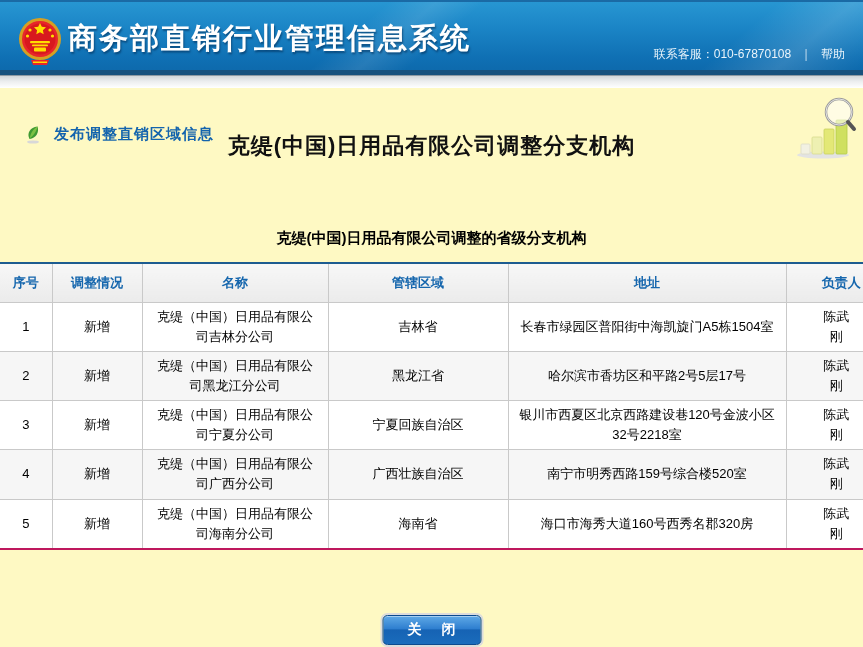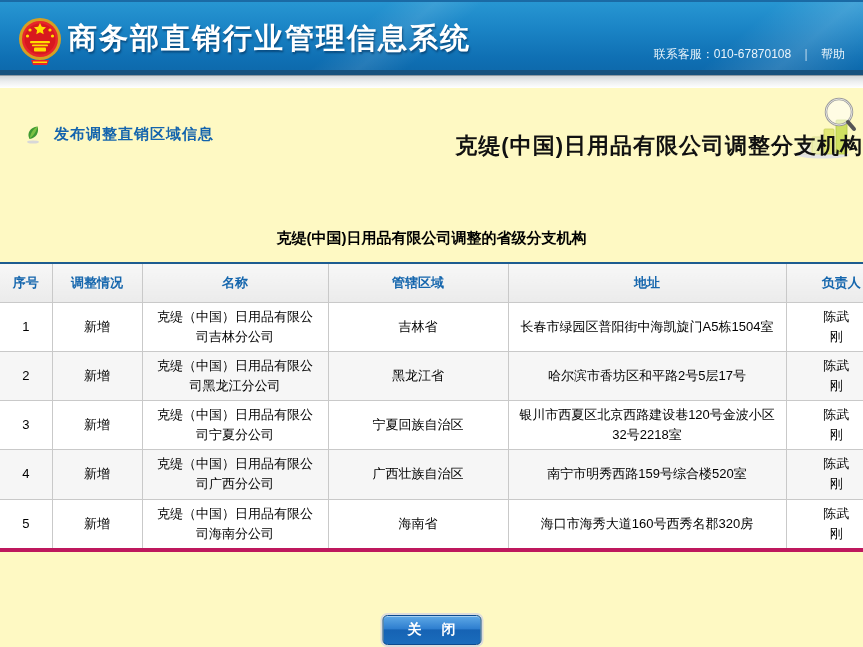--- a/index.html
+++ b/index.html
@@ -28,30 +28,30 @@
     background:linear-gradient(180deg,#d2d6d9 0%,#eceeef 45%,#ffffff 100%); }
 
   
   .crumb { position:absolute; left:25px; top:125px; display:flex; align-items:center; }
   .crumb-label { color:#1464ad; font-size:15px; font-weight:bold; margin-left:12px; letter-spacing:1px; }
 
   
   .chart-icon { position:absolute; right:6px; top:96px; width:62px; height:64px; }
 
   
-  .doc-title { position:absolute; top:131px; left:0; width:100%; text-align:right;
+  .doc-title { position:absolute; top:131px; left:0; width:100%; text-align:center;
     font-size:22px; font-weight:bold; color:#111; letter-spacing:1px; }
   .doc-date { position:absolute; top:189px; left:0; width:100%; text-align:center;
     font-size:14px; color:#000; }
   .table-title { position:absolute; top:229px; left:0; width:100%; text-align:center;
     font-size:15px; font-weight:bold; color:#000; }
 
   
   table.branches { position:absolute; top:262px; left:0; width:863px; border-collapse:collapse;
-    table-layout:fixed; border-top:2px solid #1d5c90; border-bottom:4px solid #be185d; }
+    table-layout:fixed; border-top:2px solid #1d5c90; border-bottom:2px solid #be185d; }
   table.branches th { height:39px; background:linear-gradient(180deg,#f7f7f7,#ebebeb);
     color:#1566ad; font-size:13px; font-weight:bold; border:1px solid #c9c9c9; }
   table.branches td { height:49px; font-size:13px; color:#000; text-align:center;
     border:1px solid #c9c9c9; padding:4px 10px; line-height:1.55; background:#fff; }
   table.branches tr.alt td { background:#f6f6f6; }
   table.branches th:first-child, table.branches td:first-child { border-left:none; }
   table.branches th:last-child, table.branches td:last-child { border-right:none;padding-left:33px; }
 
   
   .close-btn { position:absolute; top:615px; left:50%; transform:translateX(-50%);

